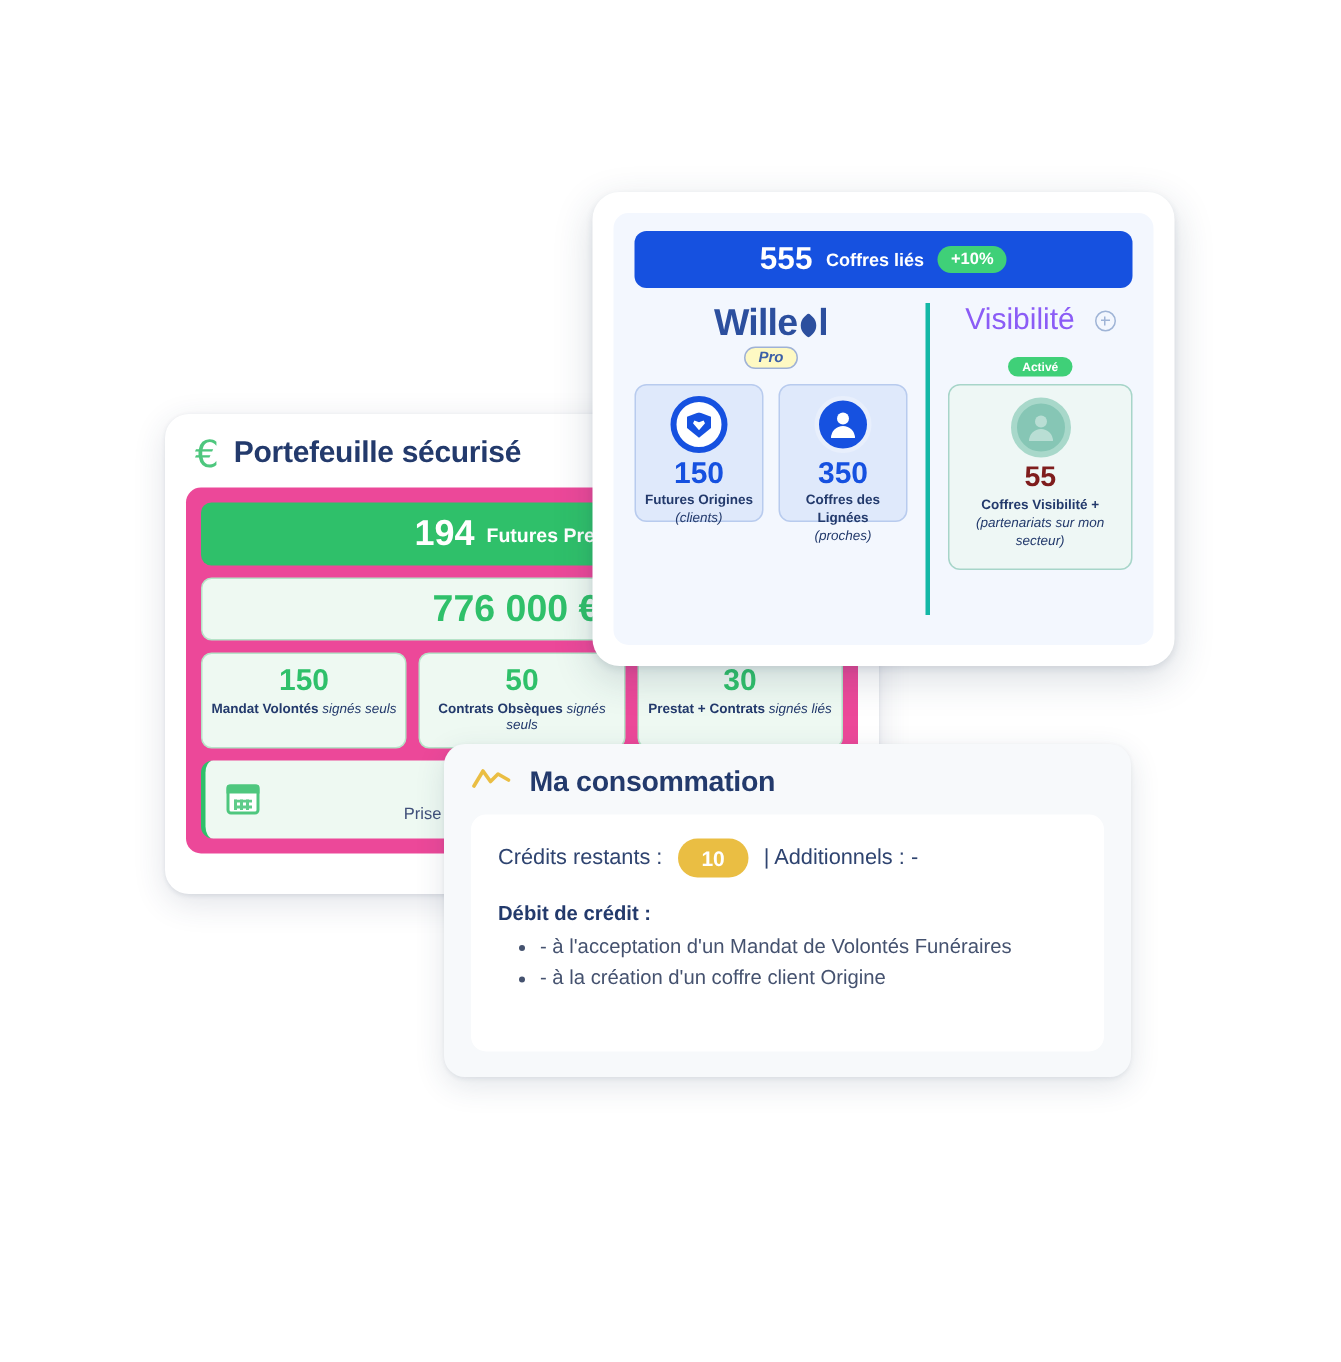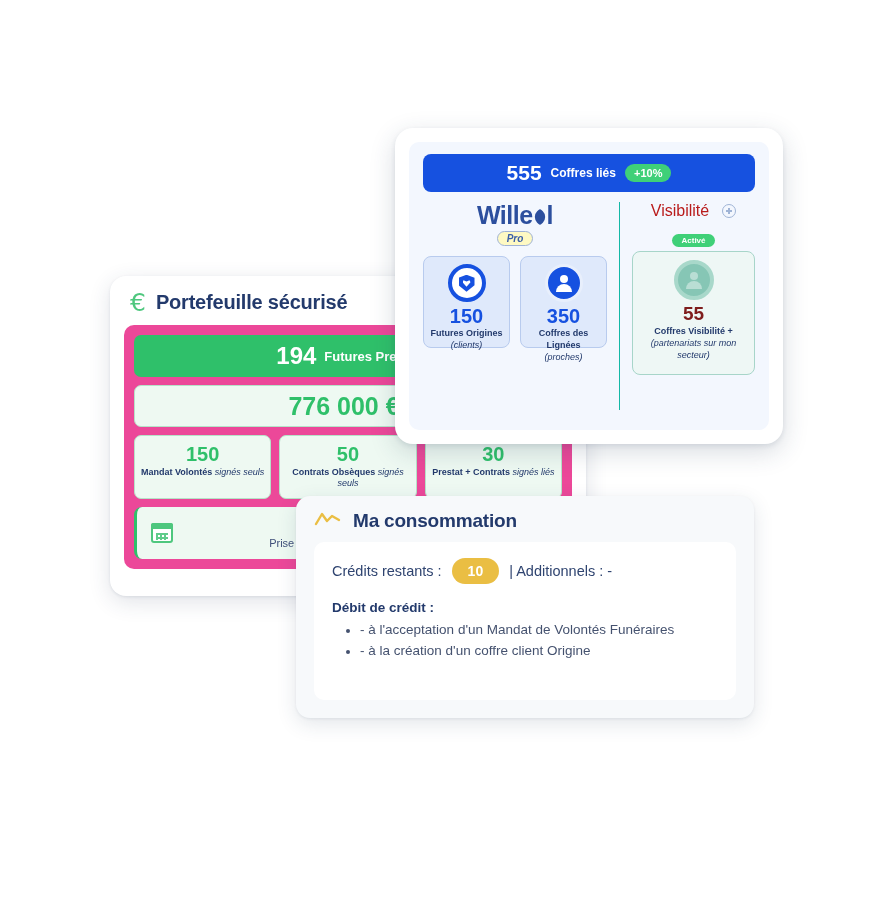--- a/index.html
+++ b/index.html
@@ -130,21 +130,21 @@
     color: #fff;
   }
   .wl-banner .big { font-size: 21px; font-weight: 700; }
   .wl-banner .lbl { font-size: 12px; font-weight: 600; }
   .badge-green {
     background: #3fd078; color: #ffffff;
     font-size: 11px; font-weight: 700;
     border-radius: 9px; padding: 3px 9px;
   }
   .wl-cols { display: flex; margin-top: 10px; height: 208px; }
-  .wl-left { flex: 1 1 auto; border-right: 1px solid #14b8a6; padding-right: 12px; }
+  .wl-left { flex: 1 1 auto; border-right: 3px solid #14b8a6; padding-right: 12px; }
   .wl-right { flex: 0 0 135px; padding-left: 12px; }
 
   .logo-wrap { text-align: center; }
   .logo {
     font-size: 25px; font-weight: 700; color: #2c4f9e;
     letter-spacing: -0.5px; line-height: 1.05;
     display: inline-flex; align-items: center;
   }
   .logo .heart {
     display: inline-block; width: 12px; height: 12px; margin: 0 1px;
@@ -207,21 +207,21 @@
     border-radius: 8px;
     height: 48px;
     display: flex; align-items: center; gap: 12px; padding-left: 14px;
   }
   .trend-icon { flex: 0 0 auto; }
   .wl-users-txt { flex: 1; text-align: center; margin-right: 24px; }
   .wl-users-txt .num { font-size: 15px; font-weight: 700; color: #1651e0; }
   .wl-users-txt .cap { font-size: 10px; color: #2d4270; }
 
   .vis-title {
-    text-align: center; color: #b91c1c; font-size: 16px; font-weight: 500;
+    text-align: center; color: #8b5cf6; font-size: 20px; font-weight: 500;
     display: flex; align-items: center; justify-content: center; gap: 13px;
   }
   .plus-circ {
     width: 14px; height: 14px; border: 1.5px solid #9fb4d6; border-radius: 50%;
     position: relative; display: inline-block;
   }
   .plus-circ:before, .plus-circ:after {
     content:""; position:absolute; background:#9fb4d6;
   }
   .plus-circ:before { left:3px; top:5.2px; width:6px; height:1.5px; }

